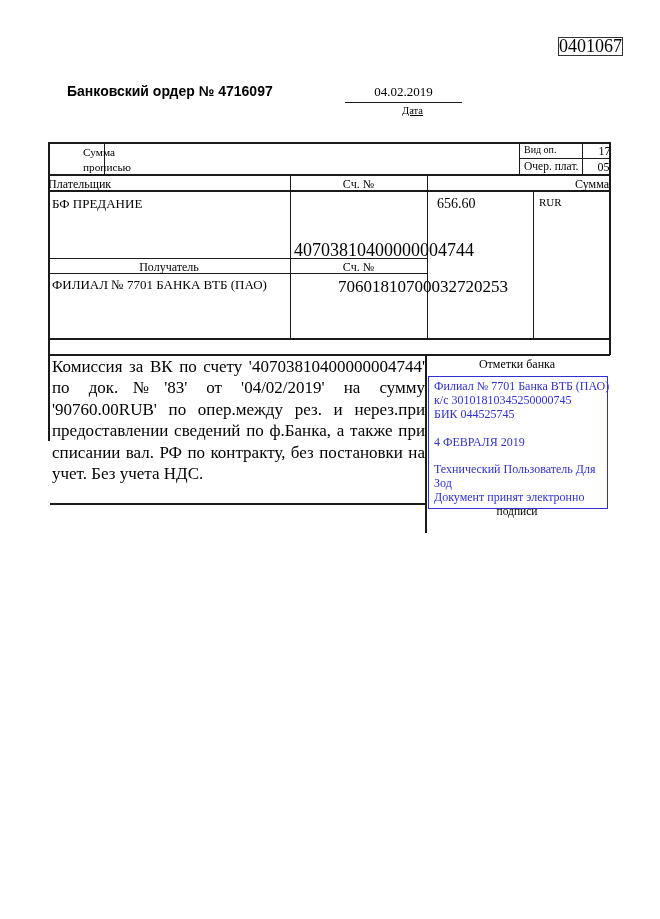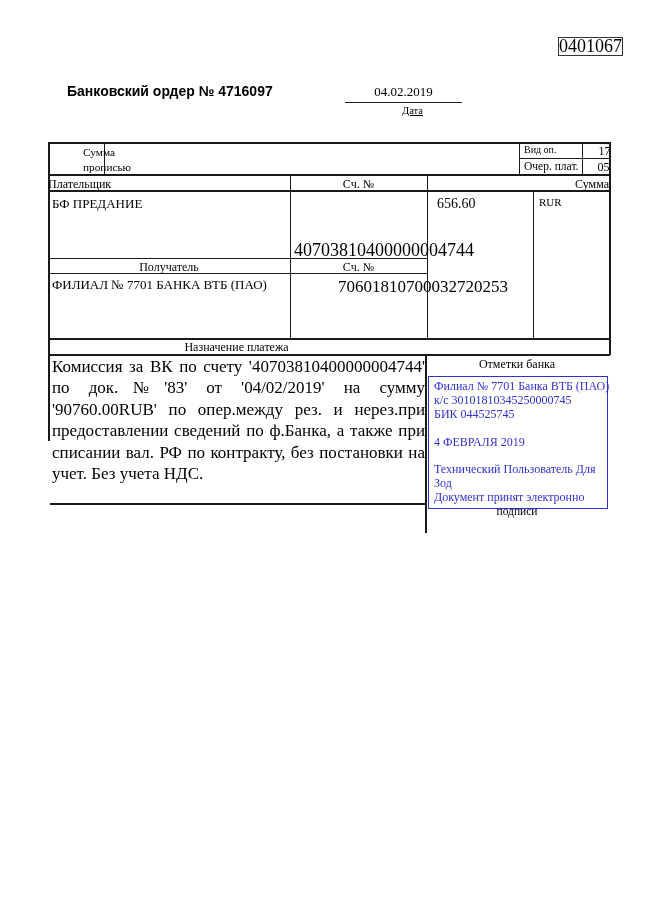--- a/index.html
+++ b/index.html
@@ -87,21 +87,20 @@
   <div class="txt" id="payer-name">БФ ПРЕДАНИЕ</div>
   <div class="txt" id="payer-account">40703810400000004744</div>
   <div class="txt" id="amount-value">656.60</div>
   <div class="txt" id="currency-code">RUR</div>
 
   <div class="txt" id="recipient-header">Получатель</div>
   <div class="txt" id="acct2-header">Сч. №</div>
   <div class="txt" id="recipient-name">ФИЛИАЛ № 7701 БАНКА ВТБ (ПАО)</div>
   <div class="txt" id="recipient-account">70601810700032720253</div>
 
-  <div class="txt" id="purpose-header">Назначение платежа</div>
   <div class="txt" id="purpose-text">Комиссия за ВК по счету '40703810400000004744' по док.№'83' от '04/02/2019' на сумму '90760.00RUB' по опер.между рез. и нерез.при предоставлении сведений по ф.Банка, а также при списании вал. РФ по контракту, без постановки на учет. Без учета НДС.</div>
   <div class="txt" id="bank-marks-header">Отметки банка</div>
   <div id="bank-stamp">
       <div>Филиал № 7701 Банка ВТБ (ПАО)</div>
       <div>к/с 30101810345250000745</div>
       <div>БИК 044525745</div>
       <div>&nbsp;</div>
       <div>4 ФЕВРАЛЯ 2019</div>
       <div>&nbsp;</div>
       <div>Технический Пользователь Для</div>

